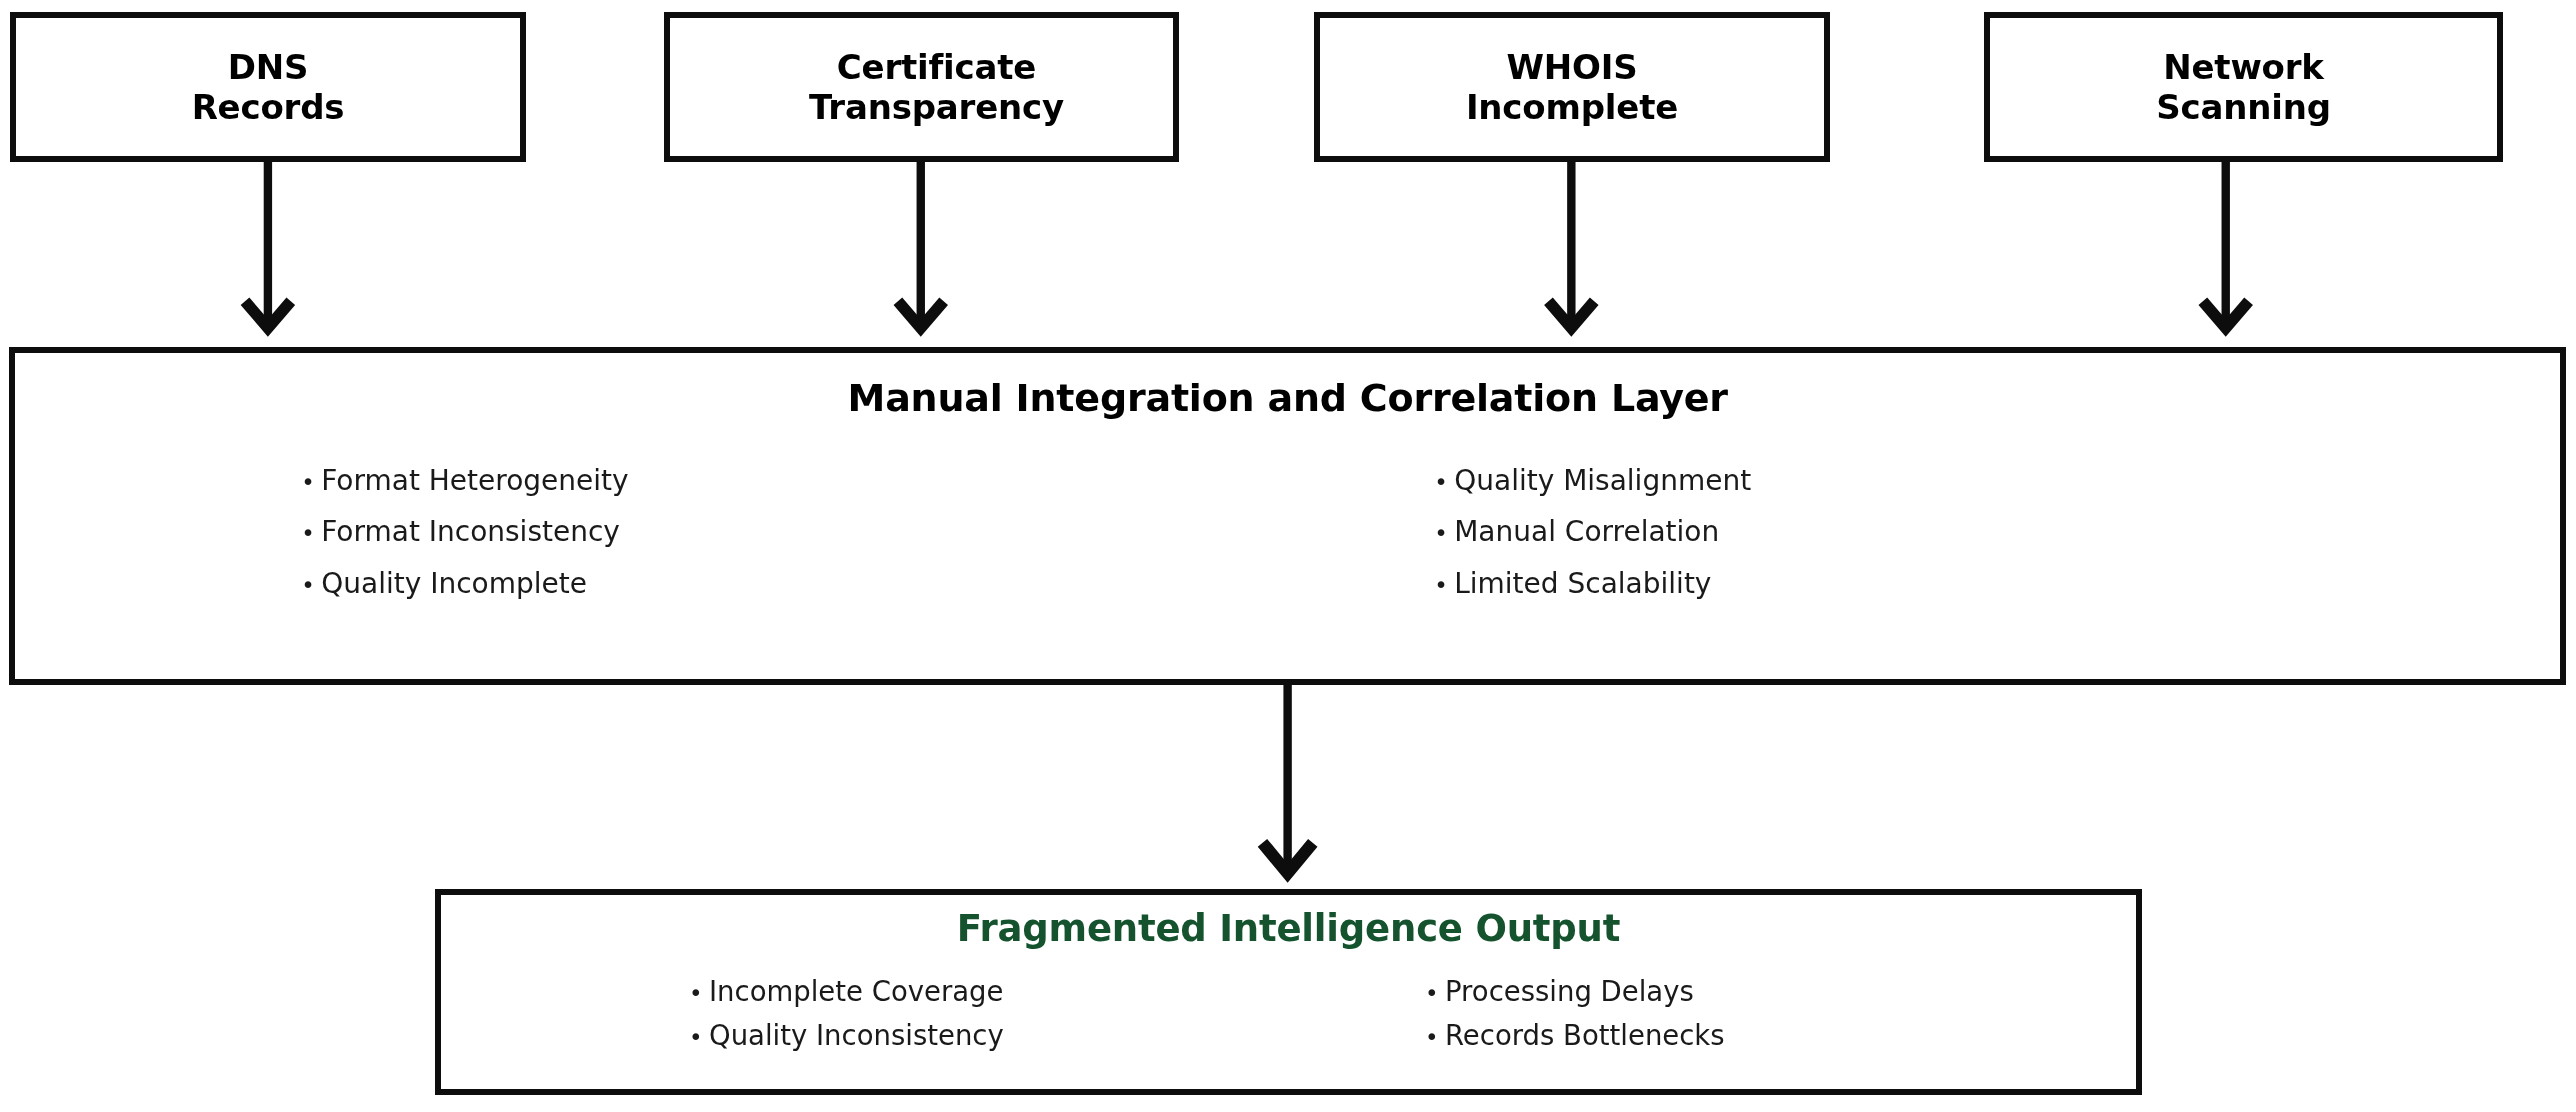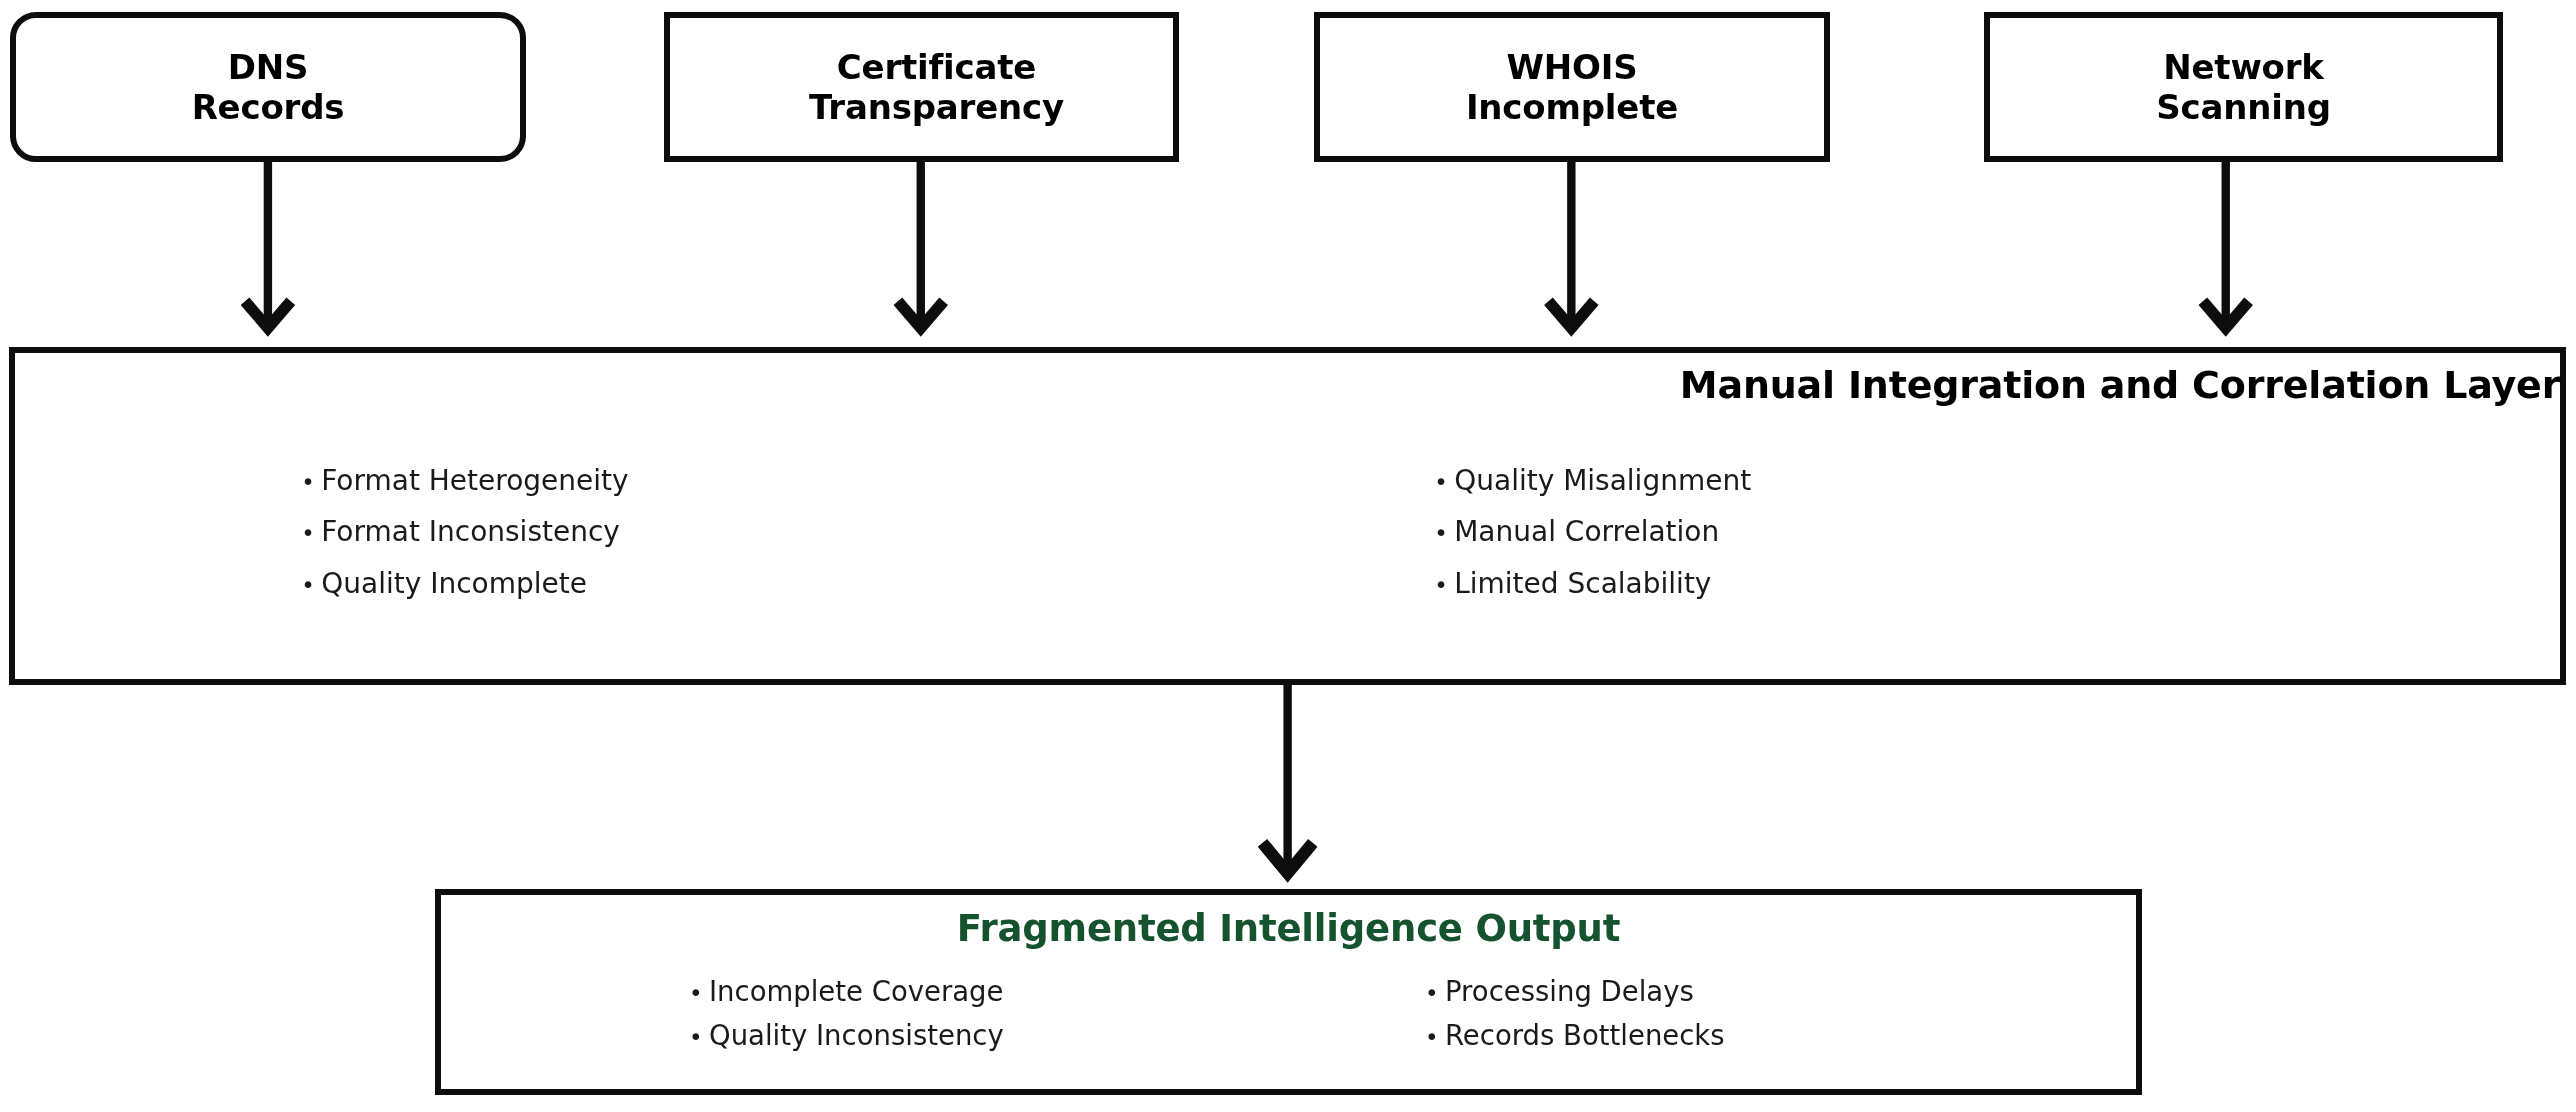--- a/index.html
+++ b/index.html
@@ -37,38 +37,38 @@
   .src-label {
     font-weight: bold;
     font-size: 34px;
     line-height: 1.18;
     text-align: center;
     color: #000000;
     letter-spacing: -0.2px;
     white-space: pre-line;
   }
 
-  #src-1 { left: 10px;   width: 516px; border-radius: 26px; }
+  #src-1 { left: 10px;   width: 516px; }
   #src-2 { left: 664px;  width: 515px; padding-left: 30px; }
   #src-3 { left: 1314px; width: 516px; }
   #src-4 { left: 1967px; width: 519px; margin-left: 17px; }
 
   
   #middle-box {
     left: 9.2px;
     top: 347px;
     width: 2557px;
     height: 338px;
   }
   .mid-title {
     position: absolute;
     left: 0;
     right: 0;
-    top: 10px;
-    text-align: right;
+    top: 23px;
+    text-align: center;
     font-weight: bold;
     font-size: 38px;
     color: #000000;
     letter-spacing: -0.2px;
   }
   .mid-cols {
     position: absolute;
     left: 0;
     right: 0;
     top: 111px;

